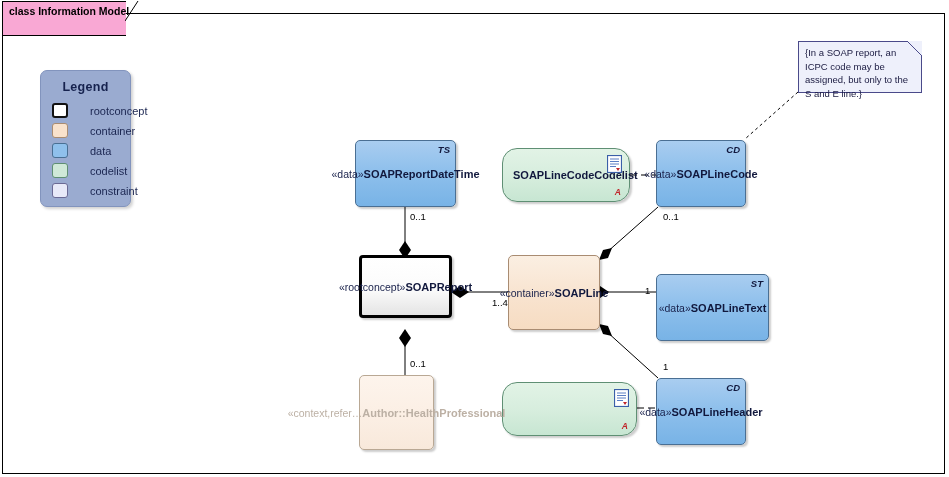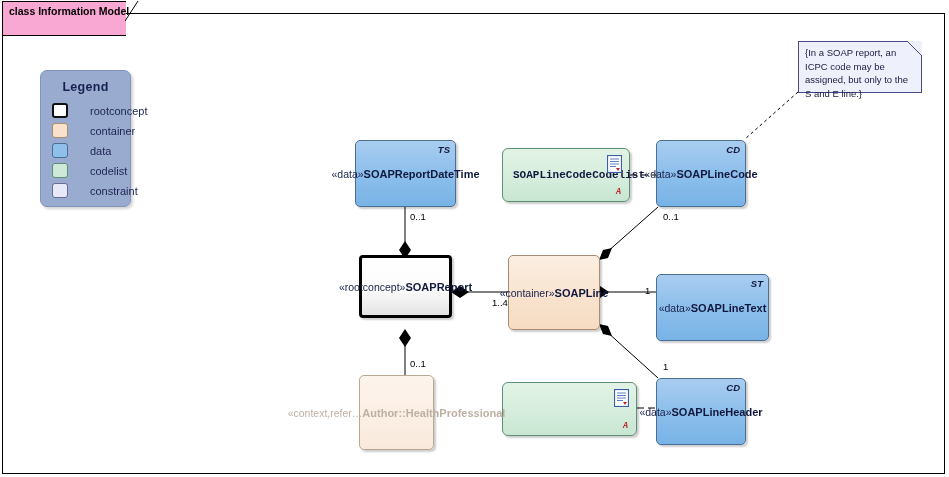--- a/index.html
+++ b/index.html
@@ -118,24 +118,23 @@
   
   .root-cls {
     background: linear-gradient(to bottom, #ffffff 0%, #fbfbfb 55%, #e4e4e4 100%);
     border: 3px solid #000000;
     border-radius: 4px;
   }
   
   .codelist-cls {
     background: linear-gradient(to bottom, #e2f3e6 0%, #d6eddd 55%, #c7e6d2 100%);
     border-color: #5f8f74;
-    border-radius: 6px;
+    border-radius: 15px;
     flex-direction: row;
     justify-content: flex-start;
-    font-family: Liberation Mono, monospace;
   }
   .codelist-cls .cname {
     margin-left: 10px;
   }
   
   .faded-cls {
     background: linear-gradient(to bottom, #fdf4ec 0%, #fbeee3 60%, #f8e9db 100%);
     border-color: #b9a894;
   }
   .faded-cls .stereo, .faded-cls .cname {

